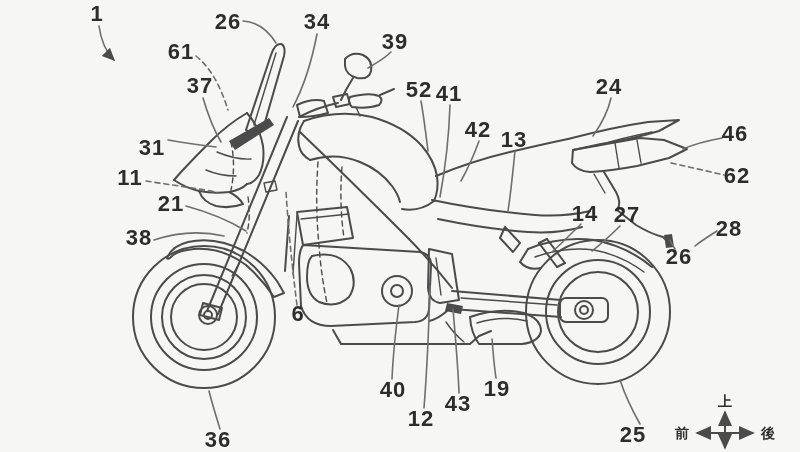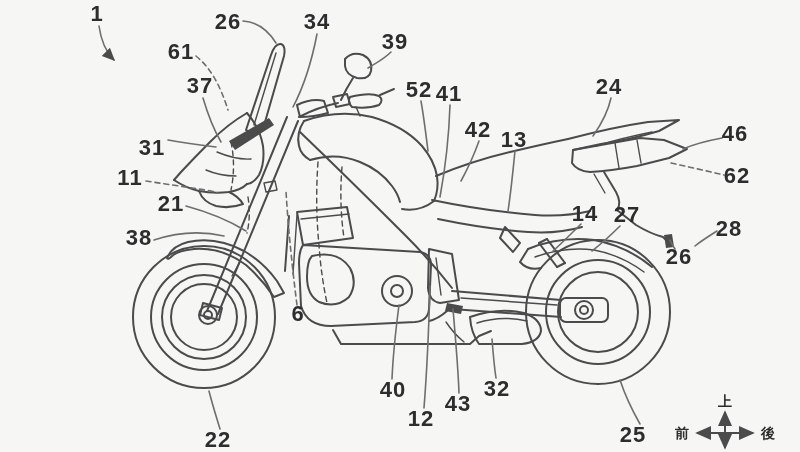--- a/index.html
+++ b/index.html
@@ -231,20 +231,20 @@
     <span class="ref-label" style="left:735px;top:134px">46</span>
     <span class="ref-label" style="left:737px;top:176px">62</span>
     <span class="ref-label" style="left:130px;top:178px">11</span>
     <span class="ref-label" style="left:171px;top:204px">21</span>
     <span class="ref-label" style="left:585px;top:214px">14</span>
     <span class="ref-label" style="left:627px;top:215px">27</span>
     <span class="ref-label" style="left:729px;top:229px">28</span>
     <span class="ref-label" style="left:139px;top:238px">38</span>
     <span class="ref-label" style="left:679px;top:257px">26</span>
     <span class="ref-label" style="left:298px;top:314px">6</span>
-    <span class="ref-label" style="left:218px;top:440px">22</span>
+    <span class="ref-label" style="left:218px;top:440px">36</span>
     <span class="ref-label" style="left:393px;top:390px">40</span>
     <span class="ref-label" style="left:421px;top:419px">12</span>
     <span class="ref-label" style="left:458px;top:404px">43</span>
-    <span class="ref-label" style="left:497px;top:389px">32</span>
+    <span class="ref-label" style="left:497px;top:389px">19</span>
     <span class="ref-label" style="left:633px;top:435px">25</span>
   </div>
 </div>
 
 </body></html>

